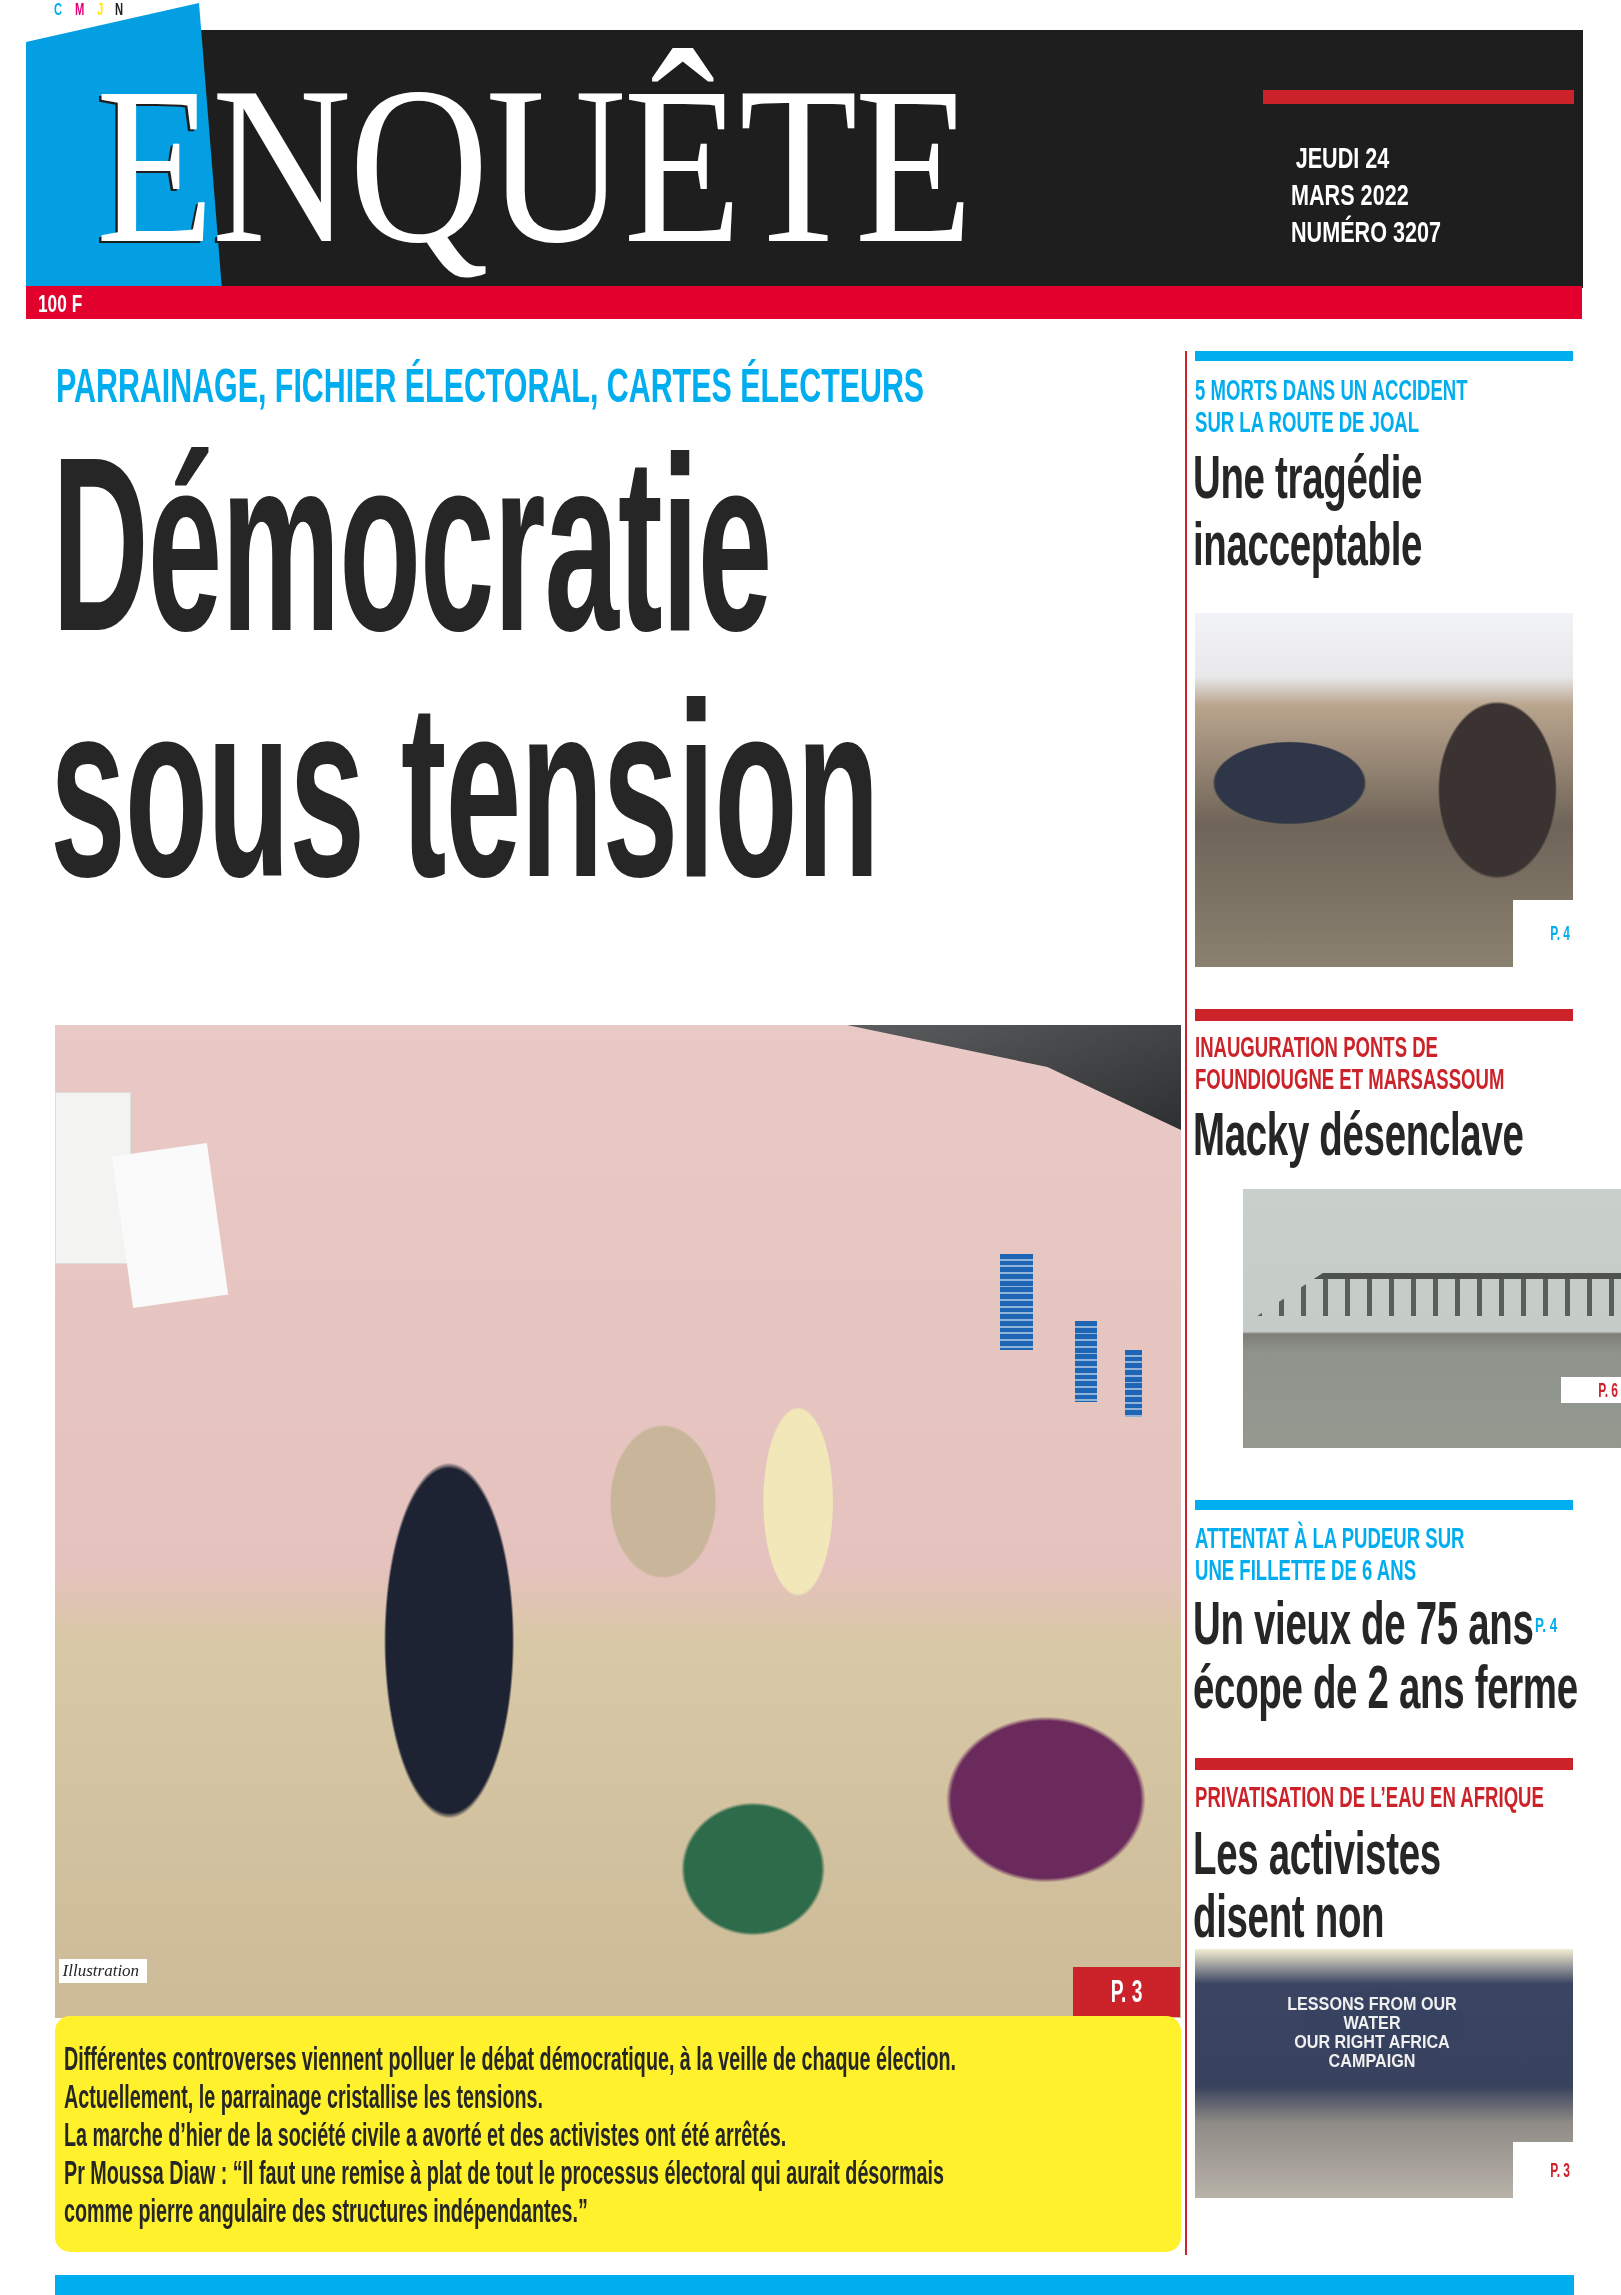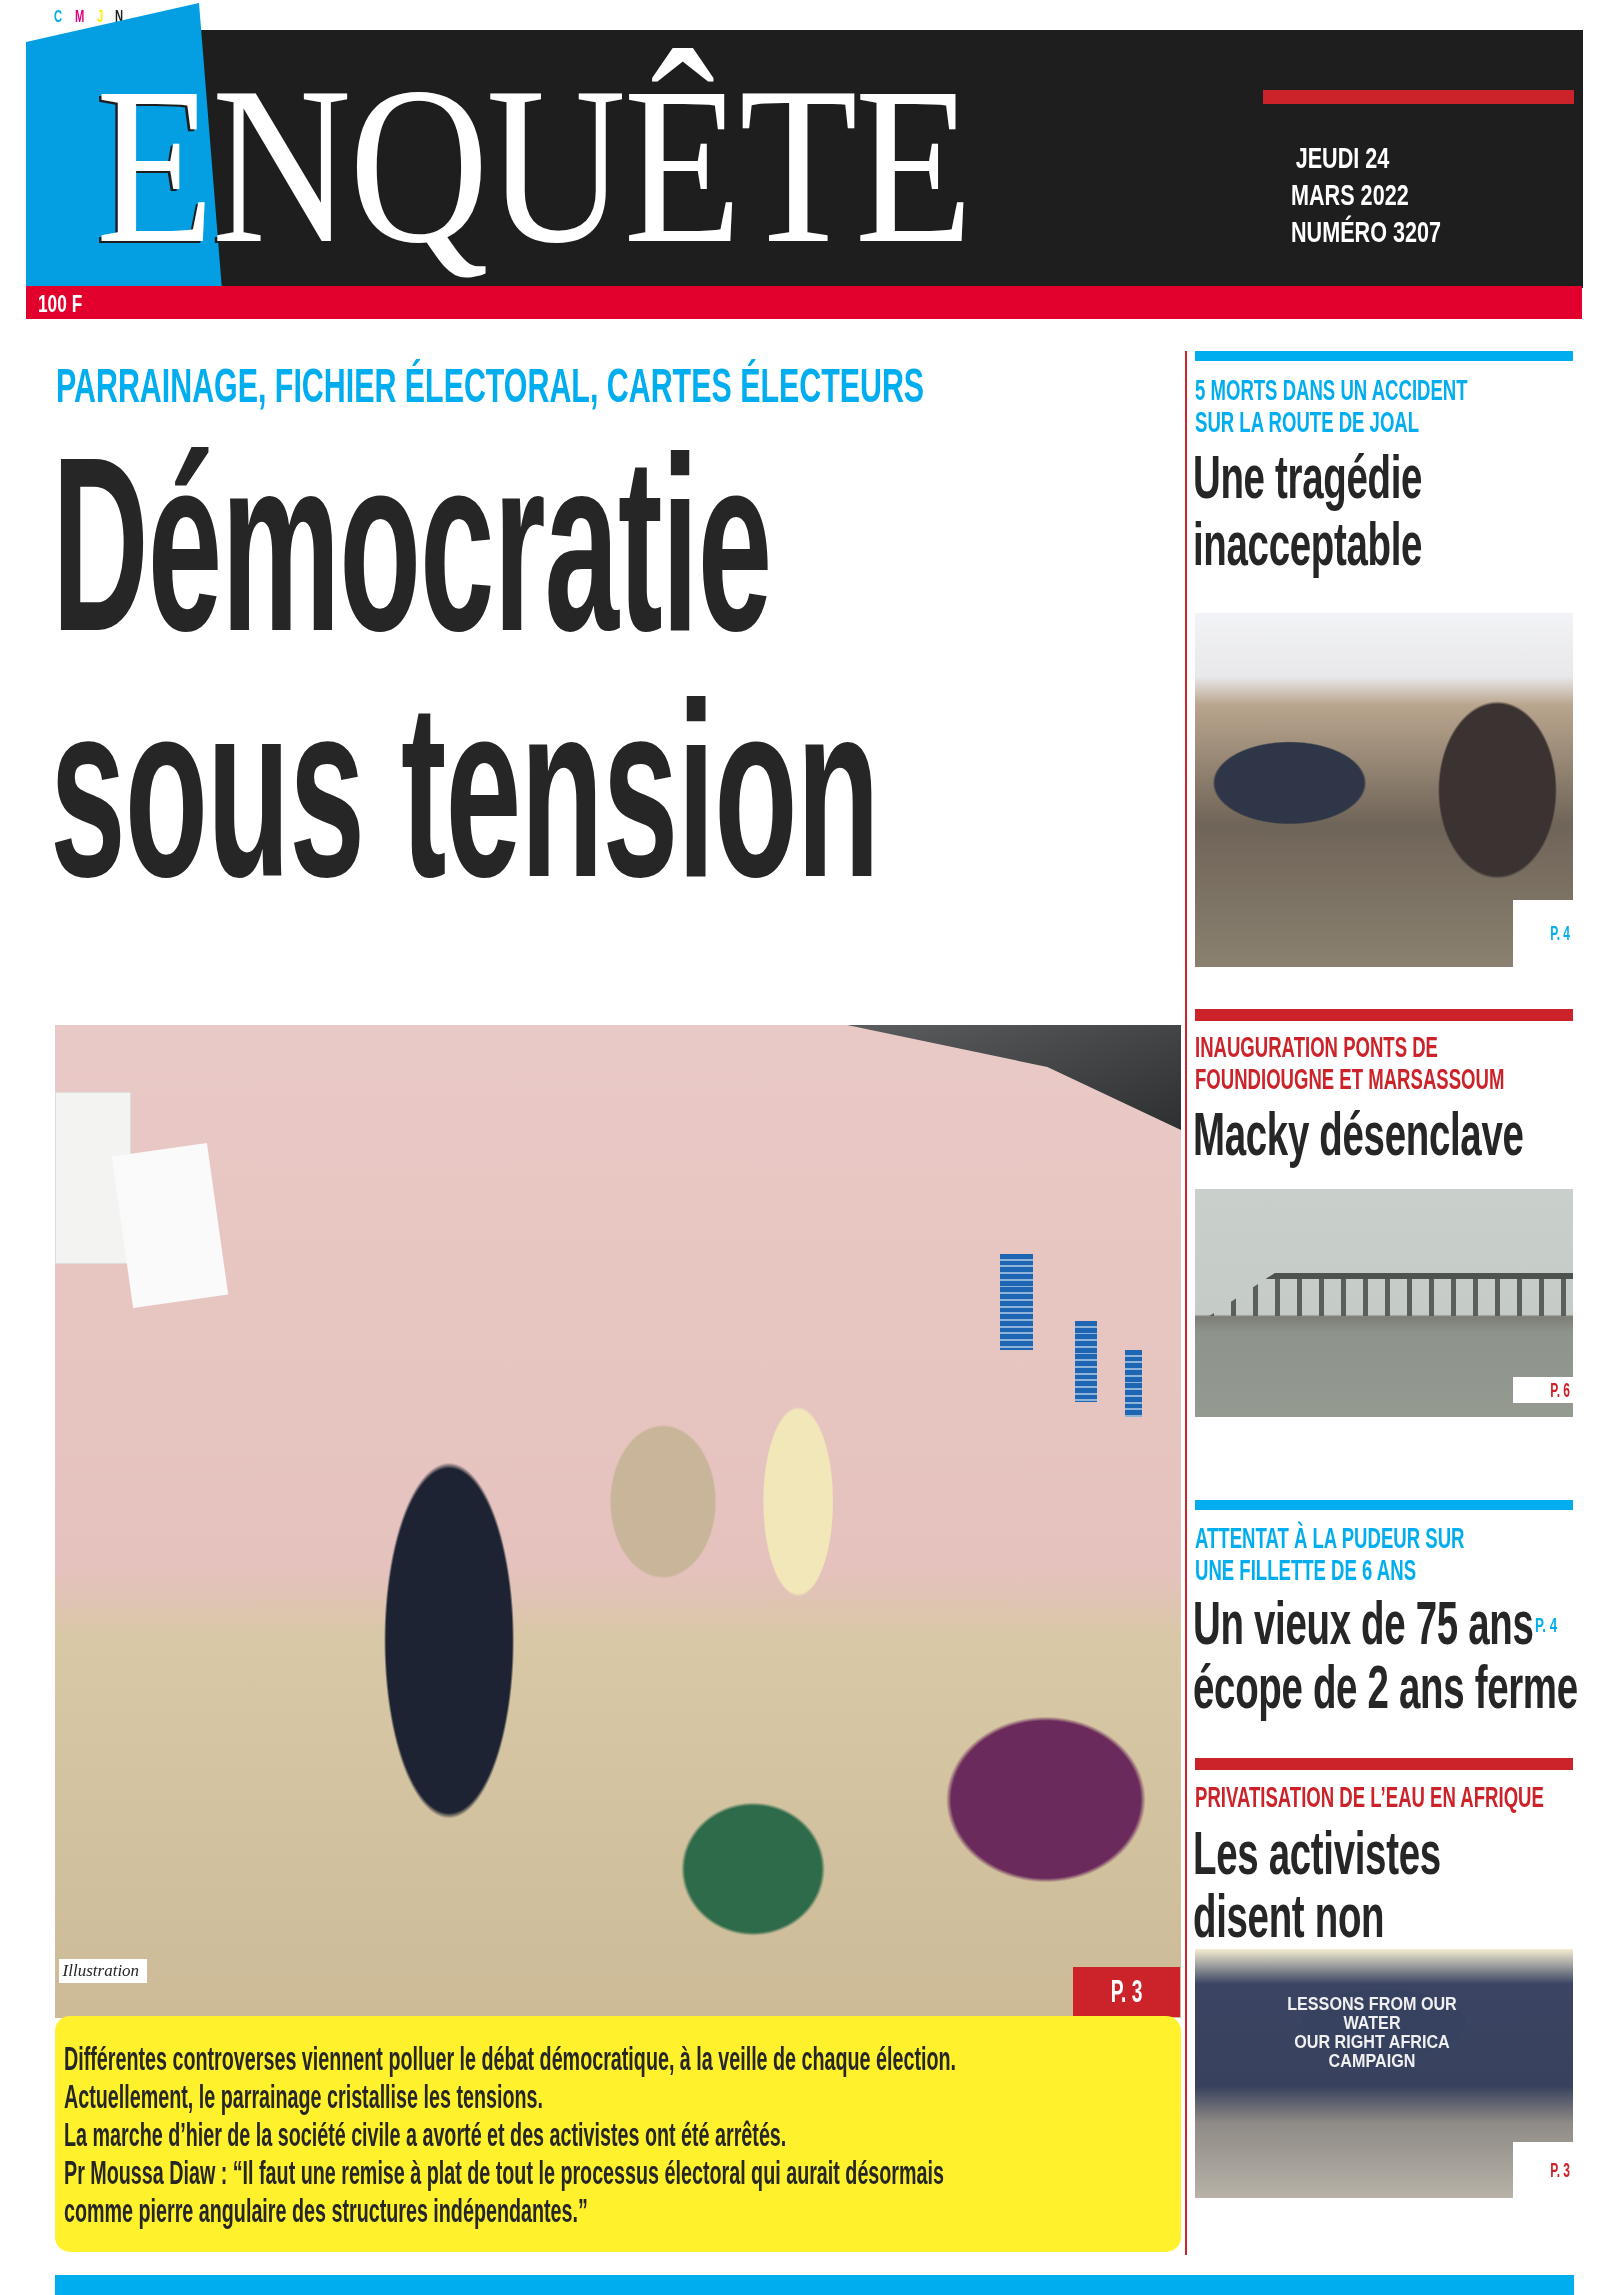--- a/index.html
+++ b/index.html
@@ -3,21 +3,21 @@
 <meta charset="utf-8">
 <style>
   * { box-sizing: border-box; margin: 0; padding: 0; }
   html, body { width: 1621px; height: 2295px; background: #ffffff; overflow: hidden; }
   body { position: relative; font-family: "Liberation Sans", sans-serif; color: #262626; }
 
   .abs { position: absolute; }
   .cond { font-family: "Liberation Sans", sans-serif; font-weight: bold; transform-origin: left top; white-space: nowrap; }
 
   
-  #cmjn { left: 54px; top: 8px; font-size: 16px; font-weight: bold; letter-spacing: 3.8px; font-family: "Liberation Sans", sans-serif; }
+  #cmjn { left: 54px; top: 1px; font-size: 16px; font-weight: bold; letter-spacing: 3.8px; font-family: "Liberation Sans", sans-serif; }
   #cmjn span { display: inline-block; transform: scaleX(0.7); transform-origin: left; margin-right: -2.9px; }
 
   
   #mast-black { left: 201px; top: 30px; width: 1382px; height: 258px; background: #1e1e1e; }
   #mast-blue { left: 26px; top: 2.9px; width: 196px; height: 287px; background: #039fe2;
                clip-path: polygon(0 39px, 173px 0, 196px 100%, 0 100%); }
   #mast-red { left: 26px; top: 286px; width: 1556px; height: 33px; background: #e2002d; }
   #price { left: 38px; top: 290px; font-size: 24px; color: #fff; transform: scaleX(0.72); }
   #logo { left: 96px; top: 53px; font-family: "Liberation Serif", serif; font-size: 225px; color: #fff;
           letter-spacing: -2.9px; line-height: 1; text-shadow: -2.9px 1.9px 0 #1e1e1e; transform: scaleX(0.86); transform-origin: left top; white-space: nowrap; }
@@ -61,22 +61,22 @@
   .rhead { position: absolute; left: 1193px; font-size: 62px; font-weight: bold; line-height: 65px; color: #262626; white-space: nowrap; transform: scaleX(0.62); transform-origin: left top; letter-spacing: -0.5px; }
   .rphoto { position: absolute; left: 1195px; width: 378px; overflow: hidden; }
   .rpage { position: absolute; background: #fff; text-align: right; font-size: 20px; font-weight: bold; padding-right: 3.8px; }
   .rpage span { display: inline-block; transform: scaleX(0.6); transform-origin: right; }
 
   #photo-accident { top: 613px; height: 354px;
     background:
       radial-gradient(ellipse 124px 67px at 25% 48%, #2e3647 0 60%, transparent 62%),
       radial-gradient(ellipse 96px 143px at 80% 50%, #3a3331 0 60%, transparent 62%),
       linear-gradient(180deg, #f2f3f6 0%, #e8e8ea 18%, #b9a58d 26%, #6f6458 60%, #8a8170 100%); }
-  #photo-bridge { top: 1189px; height: 228px;
-    background: linear-gradient(180deg, #c9d0cc 0%, #c5ccc8 55%, #7d7e78 56%, #8e948b 63%, #949a90 100%); }
+  #photo-bridge { top: 1189px; height: 259px;
+    background: linear-gradient(180deg, #c9d0cc 0%, #c5ccc8 55%, #7d7e78 56%, #8e948b 63%, #949a90 100%); margin-left: 48px; }
   #bridge-deck { left: 14.3px; top: 84px; width: 364px; height: 43px;
     background: repeating-linear-gradient(90deg, #5a5f5c 0 4.8px, transparent 4.8px 22px);
     border-top: 6.7px solid #4d524f; clip-path: polygon(0 100%, 18% 0, 100% 0, 100% 100%); }
   #photo-water { top: 1949px; height: 249px;
     background:
       radial-gradient(ellipse 115px 48px at 50% 30%, #36425f 0 70%, transparent 72%),
       linear-gradient(180deg, #f4eed2 0%, #3b4563 14%, #38415d 55%, #8f8b86 70%, #b8b2a8 100%); }
   #banner-text { left: 43px; top: 45px; width: 268px; text-align: center; color: #f0f0f0; font-size: 19px; font-weight: bold; line-height: 19px; transform: scaleX(0.85); transform-origin: center top; }
 </style>
 </head>

